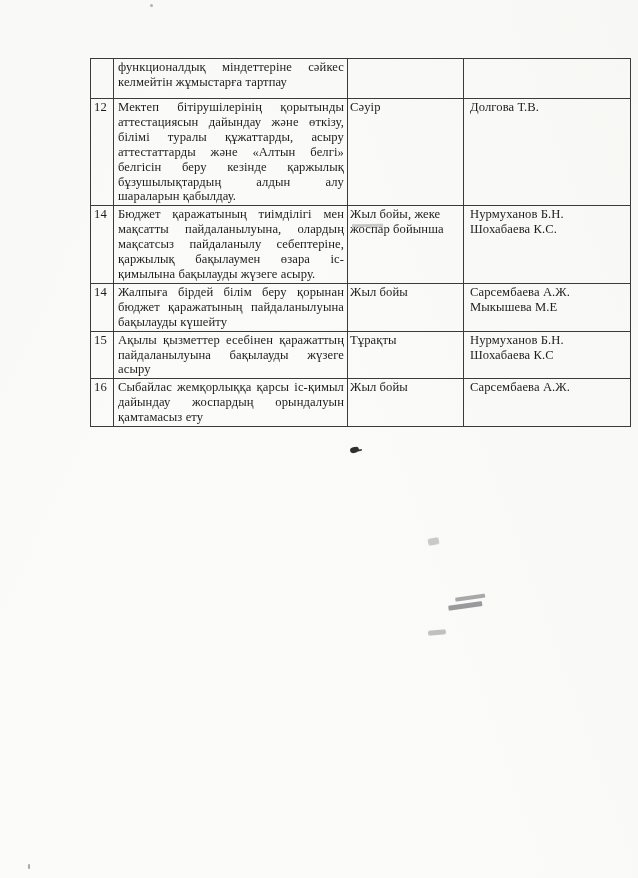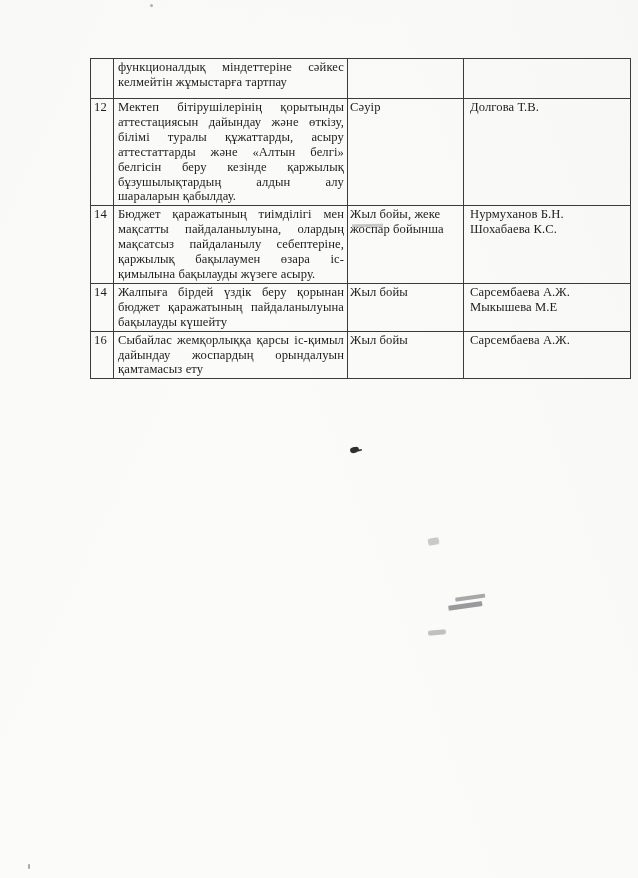--- a/index.html
+++ b/index.html
@@ -124,24 +124,31 @@
       </tr>
       <tr class="r2">
         <td class="num">14</td>
         <td class="task">Бюджет қаражатының тиімділігі мен мақсатты пайдаланылуына, олардың мақсатсыз пайдаланылу себептеріне, қаржылық бақылаумен өзара іс-қимылына бақылауды жүзеге асыру.</td>
         <td class="timing">Жыл бойы, жеке жоспар бойынша</td>
         <td class="resp">Нурмуханов Б.Н.
 Шохабаева К.С.</td>
       </tr>
       <tr class="r3">
         <td class="num">14</td>
-        <td class="task">Жалпыға бірдей үздік беру қорынан бюджет қаражатының пайдаланылуына бақылауды күшейту</td>
+        <td class="task">Жалпыға бірдей білім беру қорынан бюджет қаражатының пайдаланылуына бақылауды күшейту</td>
         <td class="timing">Жыл бойы</td>
         <td class="resp">Сарсембаева А.Ж.
 Мыкышева М.Е</td>
+      </tr>
+      <tr class="r4">
+        <td class="num">15</td>
+        <td class="task">Ақылы қызметтер есебінен қаражаттың пайдаланылуына бақылауды жүзеге асыру</td>
+        <td class="timing">Тұрақты</td>
+        <td class="resp">Нурмуханов Б.Н.
+Шохабаева К.С</td>
       </tr>
       <tr class="r5">
         <td class="num">16</td>
         <td class="task">Сыбайлас жемқорлыққа қарсы іс-қимыл дайындау жоспардың орындалуын қамтамасыз ету</td>
         <td class="timing">Жыл бойы</td>
         <td class="resp">Сарсембаева А.Ж.</td>
       </tr>
     </tbody>
   </table>
 

